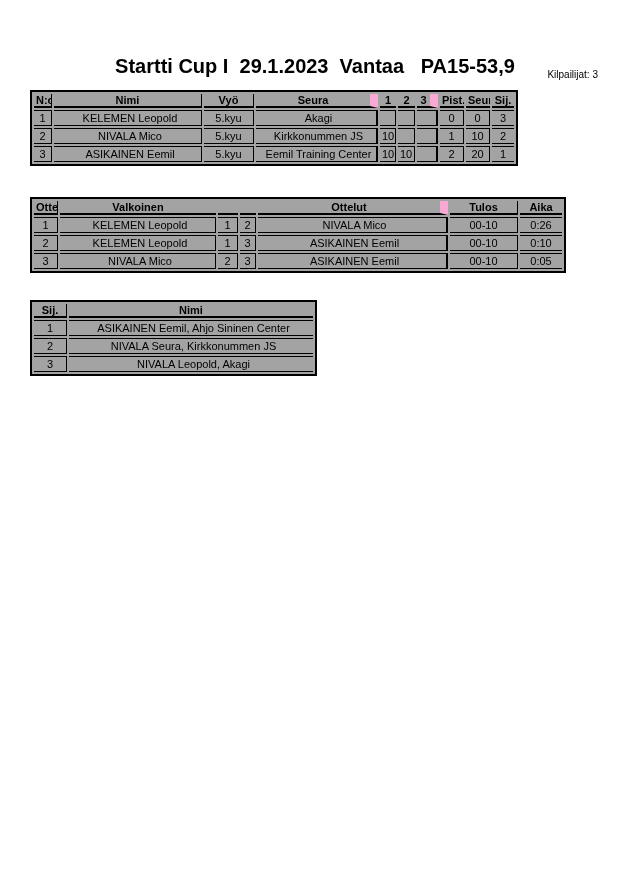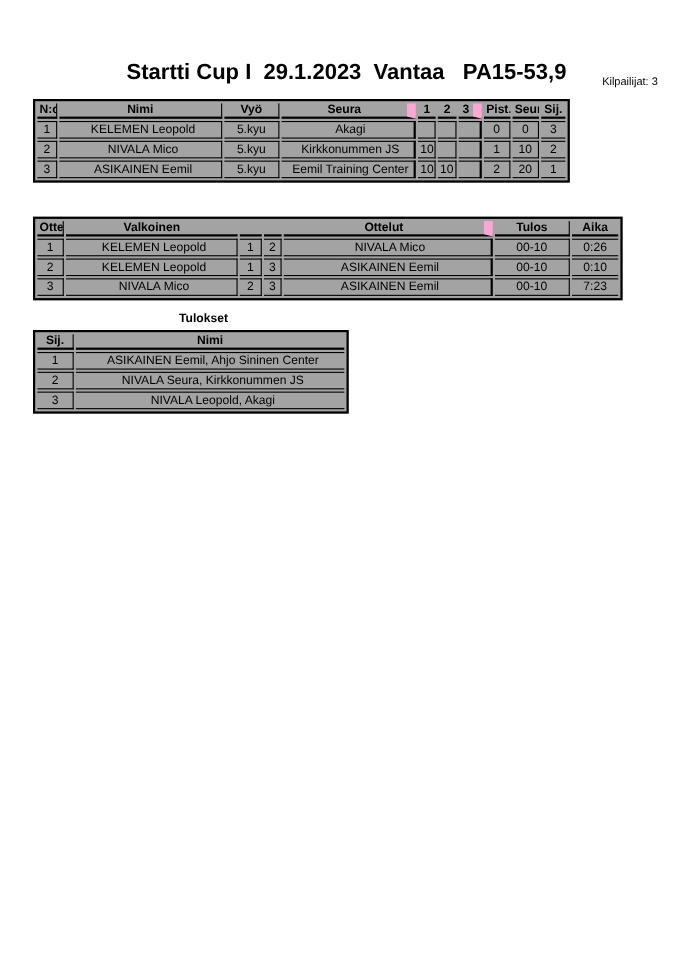--- a/index.html
+++ b/index.html
@@ -201,26 +201,25 @@
         <td>00-10</td>
         <td>0:10</td>
       </tr>
       <tr>
         <td>3</td>
         <td class="left">NIVALA Mico</td>
         <td>2</td>
         <td>3</td>
         <td class="left sep2">ASIKAINEN Eemil</td>
         <td>00-10</td>
-        <td>7:23</td>
+        <td>0:05</td>
       </tr>
     </tbody>
   </table>
 
-  <div class="section-title sec-tulokset">Tulokset</div>
 
   <table class="tbl t3">
     <colgroup>
       <col style="width:33px">
         <col style="width:244px">
     </colgroup>
     <thead>
       <tr>
         <th class="hsep">Sij.</th>
         <th>Nimi</th>

